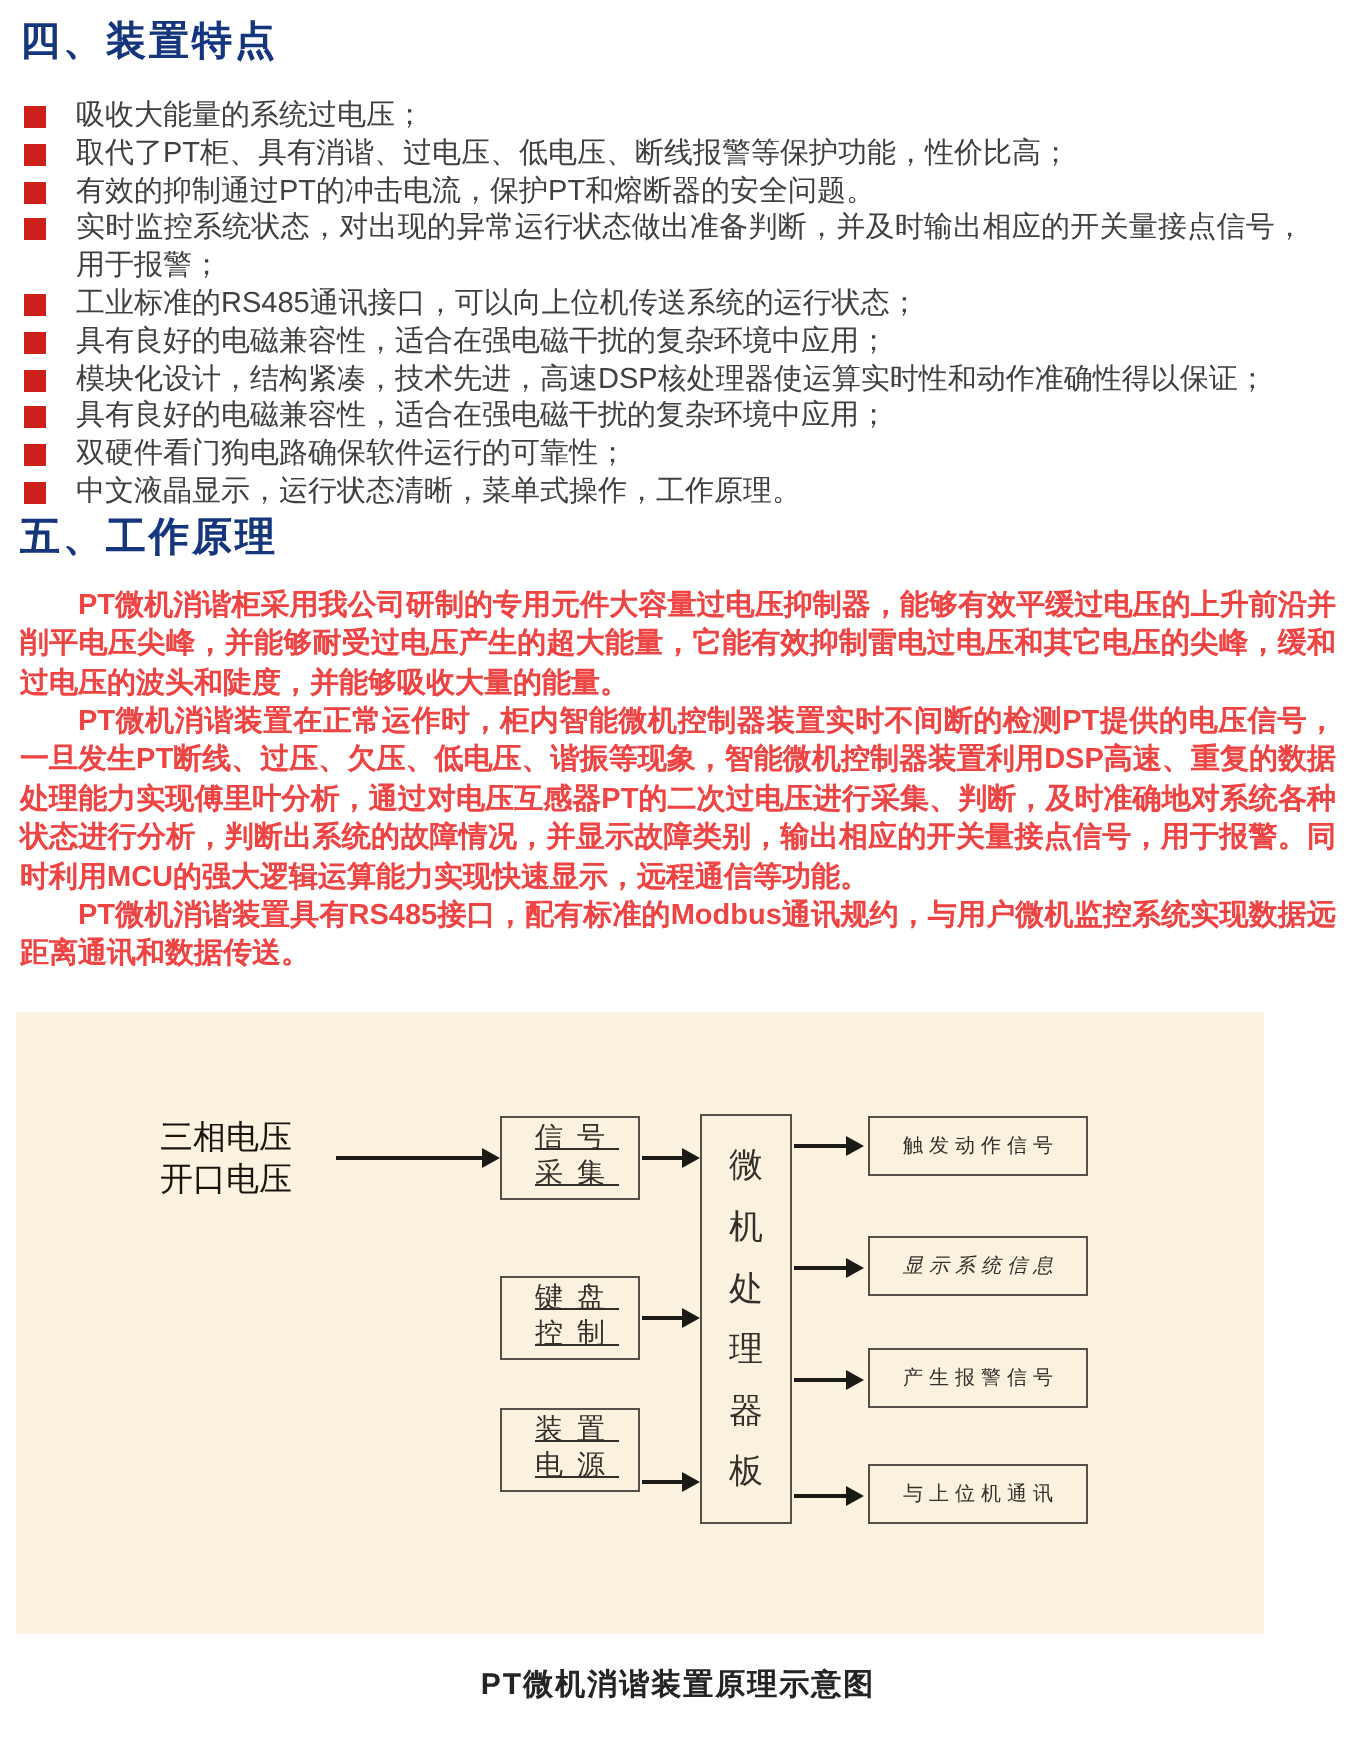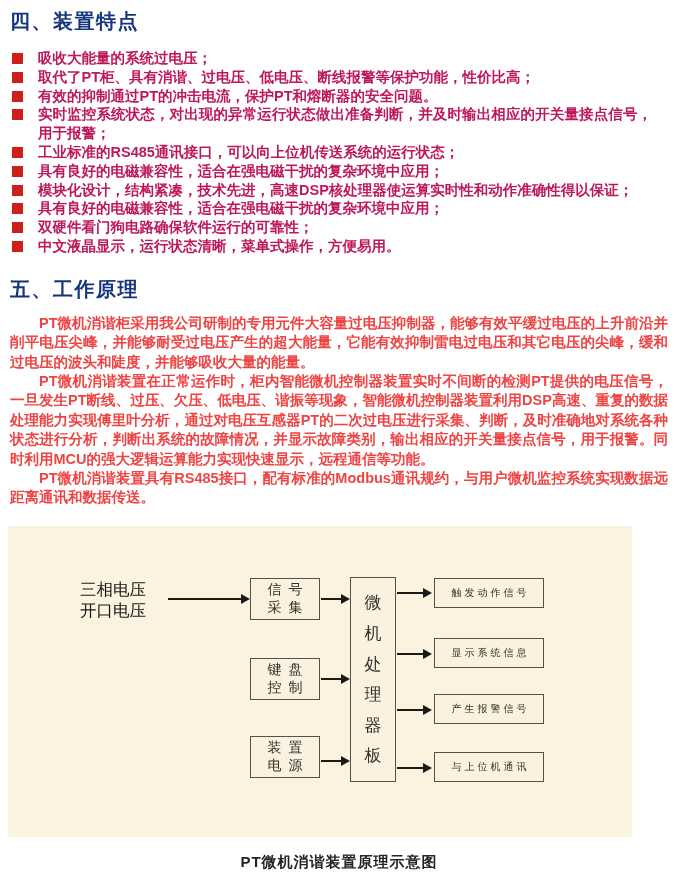--- a/index.html
+++ b/index.html
@@ -8,26 +8,26 @@
     width:680px; height:880px; background:#ffffff; overflow:hidden;
     font-family:"Liberation Sans","DejaVu Sans",sans-serif;
     -webkit-font-smoothing:antialiased;
   }
   .page { width:680px; height:880px; padding:8px 12px 0 10px; }
 
   h2.sec-heading {
     margin:0; color:#15357d; font-size:20px; font-weight:bold;
     letter-spacing:1.5px; line-height:26px;
   }
-  h2.sec-heading.second { margin-top:20px; }
+  h2.sec-heading.second { }
 
   ul.features { list-style:none; margin:15px 0 0 0; padding:0; }
   ul.features li {
     display:flex; align-items:flex-start;
-    font-size:14.5px; font-weight:700; color:#be185d; line-height:18.8px;
+    font-size:14.5px; font-weight:400; color:#404040; line-height:18.8px;
   }
   .bullet-sq {
     flex:0 0 auto; width:11px; height:11px; background:#ce201a;
     margin:4px 15px 0 2px;
   }
   .feature-text { text-align:justify; padding-right:16px; }
 
   .paras { margin-top:12px; }
   .paras p {
     margin:0; font-size:14.5px; font-weight:600; color:#ef4444;
@@ -38,30 +38,30 @@
   .panel {
     position:relative; width:624px; height:311px; background:#fbf3e0;
     margin:18px 0 0 -2px;
   }
   .dnode {
     position:absolute; border:1px solid #55504a; background:#faf2de;
     display:flex; flex-direction:column; justify-content:center; align-items:center;
     font-family:"Liberation Serif","DejaVu Serif",serif; color:#33302c;
   }
   .pbox { left:242px; width:70px; height:42px; font-size:14px; line-height:18px; }
-  .pbox span { letter-spacing:7px; text-indent:7px; }
+  .pbox span { letter-spacing:7px; text-indent:7px;text-decoration:underline; }
   .pbox.signal   { top:52px; }
   .pbox.keyboard { top:132px; }
-  .pbox.power    { top:210px; }
+  .pbox.power    { top:198px; }
   .cpu { left:342px; top:51px; width:46px; height:205px; font-size:17px;
          justify-content:space-evenly; padding:6px 0; }
   .obox { left:426px; width:110px; height:30px; flex-direction:row;
           font-size:10px; letter-spacing:3px; text-indent:3px; }
   .obox.o1 { top:52px; }
-  .obox.o2 { top:112px; }
+  .obox.o2 { top:112px;font-style:italic; }
   .obox.o3 { top:168px; }
   .obox.o4 { top:226px; }
 
   .input-label {
     position:absolute; left:72px; top:53px;
     font-size:16.5px; font-weight:normal; color:#171410; line-height:21px;
   }
 
   .arrow { position:absolute; height:0; border-top:2px solid #1c1a17; }
   .arrow::after {
@@ -122,21 +122,21 @@
     <li>
       <span class="bullet-sq"></span>
       <span class="feature-text">具有良好的电磁兼容性，适合在强电磁干扰的复杂环境中应用；</span>
     </li>
     <li>
       <span class="bullet-sq"></span>
       <span class="feature-text">双硬件看门狗电路确保软件运行的可靠性；</span>
     </li>
     <li>
       <span class="bullet-sq"></span>
-      <span class="feature-text">中文液晶显示，运行状态清晰，菜单式操作，方便易用。</span>
+      <span class="feature-text">中文液晶显示，运行状态清晰，菜单式操作，工作原理。</span>
     </li>
   </ul>
 
   <h2 class="sec-heading second">五、工作原理</h2>
 
   <div class="paras">
     <p>PT微机消谐柜采用我公司研制的专用元件大容量过电压抑制器，能够有效平缓过电压的上升前沿并削平电压尖峰，并能够耐受过电压产生的超大能量，它能有效抑制雷电过电压和其它电压的尖峰，缓和过电压的波头和陡度，并能够吸收大量的能量。</p>
     <p>PT微机消谐装置在正常运作时，柜内智能微机控制器装置实时不间断的检测PT提供的电压信号，一旦发生PT断线、过压、欠压、低电压、谐振等现象，智能微机控制器装置利用DSP高速、重复的数据处理能力实现傅里叶分析，通过对电压互感器PT的二次过电压进行采集、判断，及时准确地对系统各种状态进行分析，判断出系统的故障情况，并显示故障类别，输出相应的开关量接点信号，用于报警。同时利用MCU的强大逻辑运算能力实现快速显示，远程通信等功能。</p>
     <p>PT微机消谐装置具有RS485接口，配有标准的Modbus通讯规约，与用户微机监控系统实现数据远距离通讯和数据传送。</p>
   </div>

